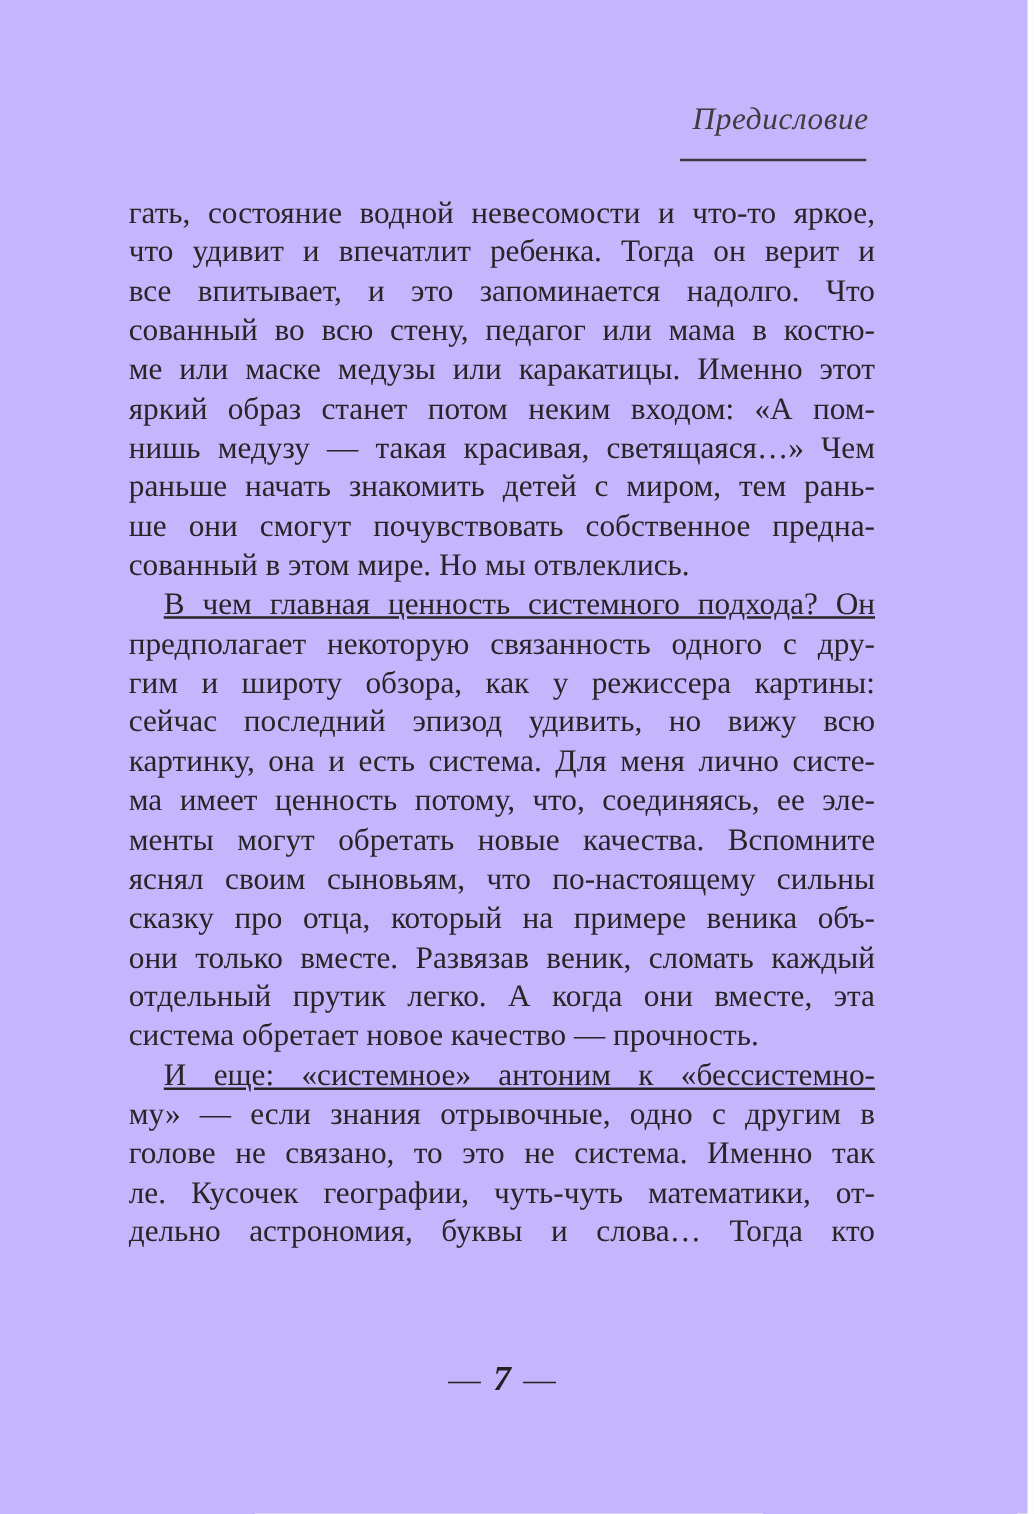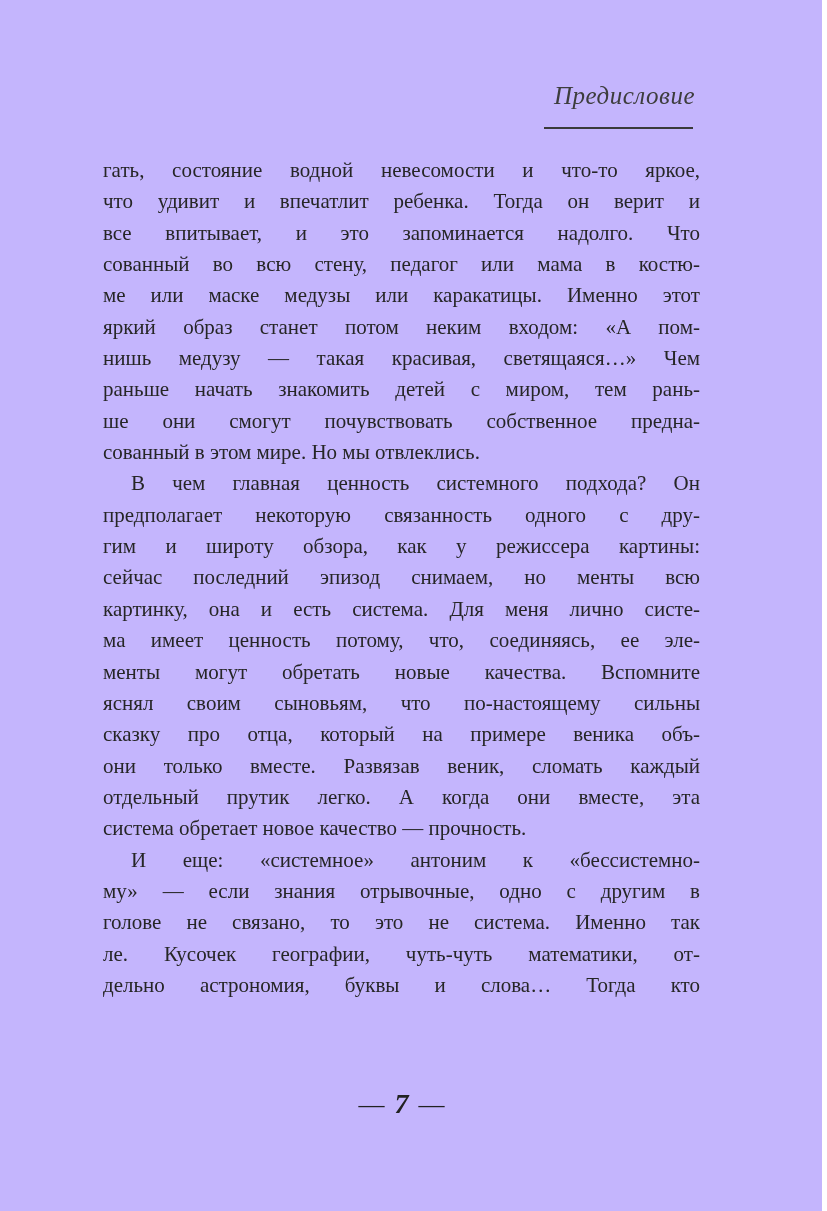--- a/index.html
+++ b/index.html
@@ -38,31 +38,32 @@
   
   .text-block {
     position: absolute;
     left: 103px;
     top: 155px;
     width: 597px;
   }
   .line {
     height: 31.35px;
     line-height: 31.35px;
-    font-size: 21px;
+    font-size: 25px;
     overflow: hidden;
     text-align: justify;
     text-align-last: left;
     color: #262626;
   }
   .line.j {
     text-align-last: justify;
   }
   .line.indent {
     text-indent: 28px;
+    text-decoration: underline;
   }
   
   .page-footer {
     position: absolute;
     left: 103px;
     top: 1088px;
     width: 597px;
     text-align: center;
     font-size: 26px;
     color: #222222;
@@ -96,21 +97,21 @@
       <div class="line j">сованный во всю стену, педагог или мама в костю-</div>
       <div class="line j">ме или маске медузы или каракатицы. Именно этот</div>
       <div class="line j">яркий образ станет потом неким входом: «А пом-</div>
       <div class="line j">нишь медузу — такая красивая, светящаяся…» Чем</div>
       <div class="line j">раньше начать знакомить детей с миром, тем рань-</div>
       <div class="line j">ше они смогут почувствовать собственное предна-</div>
       <div class="line">сованный в этом мире. Но мы отвлеклись.</div>
       <div class="line j indent">В чем главная ценность системного подхода? Он</div>
       <div class="line j">предполагает некоторую связанность одного с дру-</div>
       <div class="line j">гим и широту обзора, как у режиссера картины:</div>
-      <div class="line j">сейчас последний эпизод снимаем, но менты всю</div>
+      <div class="line j">сейчас последний эпизод удивить, но вижу всю</div>
       <div class="line j">картинку, она и есть система. Для меня лично систе-</div>
       <div class="line j">ма имеет ценность потому, что, соединяясь, ее эле-</div>
       <div class="line j">менты могут обретать новые качества. Вспомните</div>
       <div class="line j">яснял своим сыновьям, что по-настоящему сильны</div>
       <div class="line j">сказку про отца, который на примере веника объ-</div>
       <div class="line j">они только вместе. Развязав веник, сломать каждый</div>
       <div class="line j">отдельный прутик легко. А когда они вместе, эта</div>
       <div class="line">система обретает новое качество — прочность.</div>
       <div class="line j indent">И еще: «системное» антоним к «бессистемно-</div>
       <div class="line j">му» — если знания отрывочные, одно с другим в</div>

